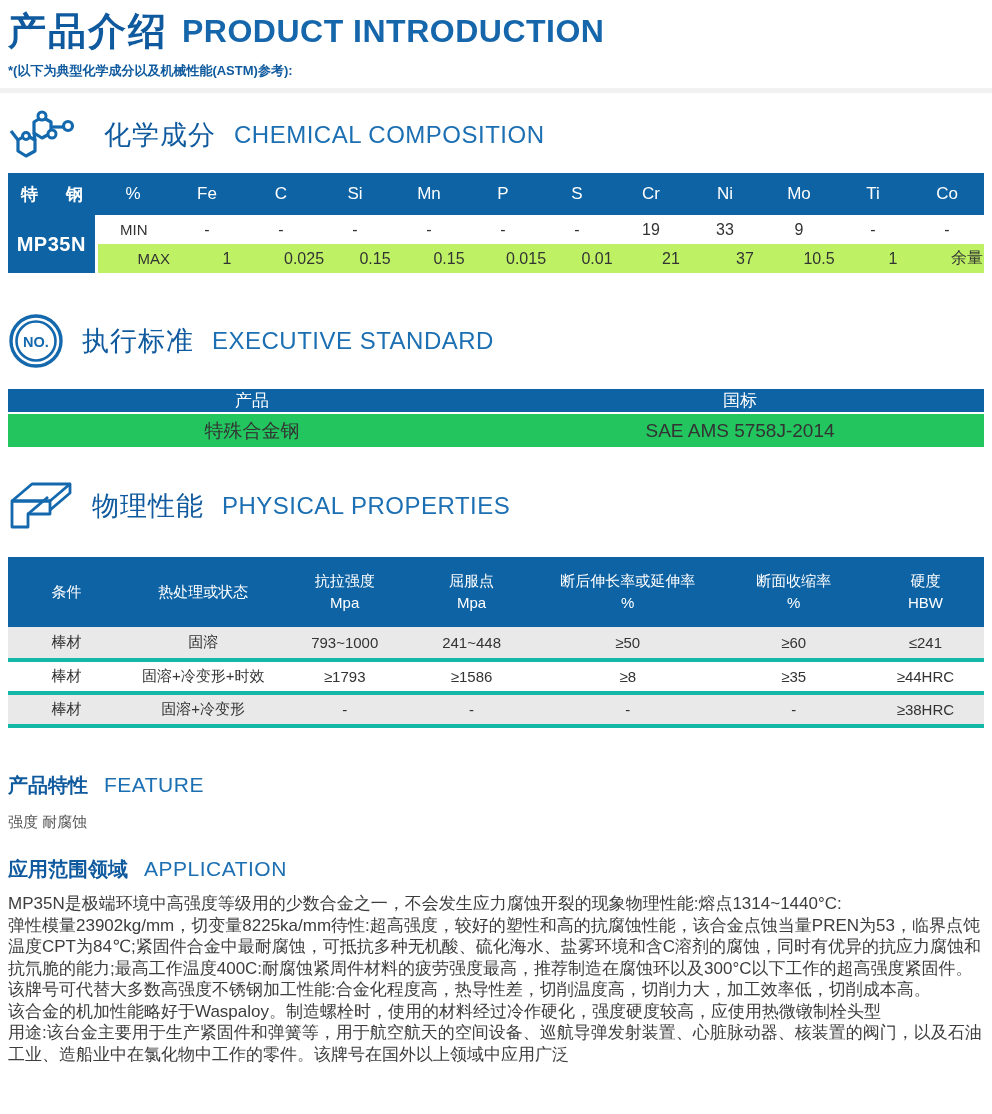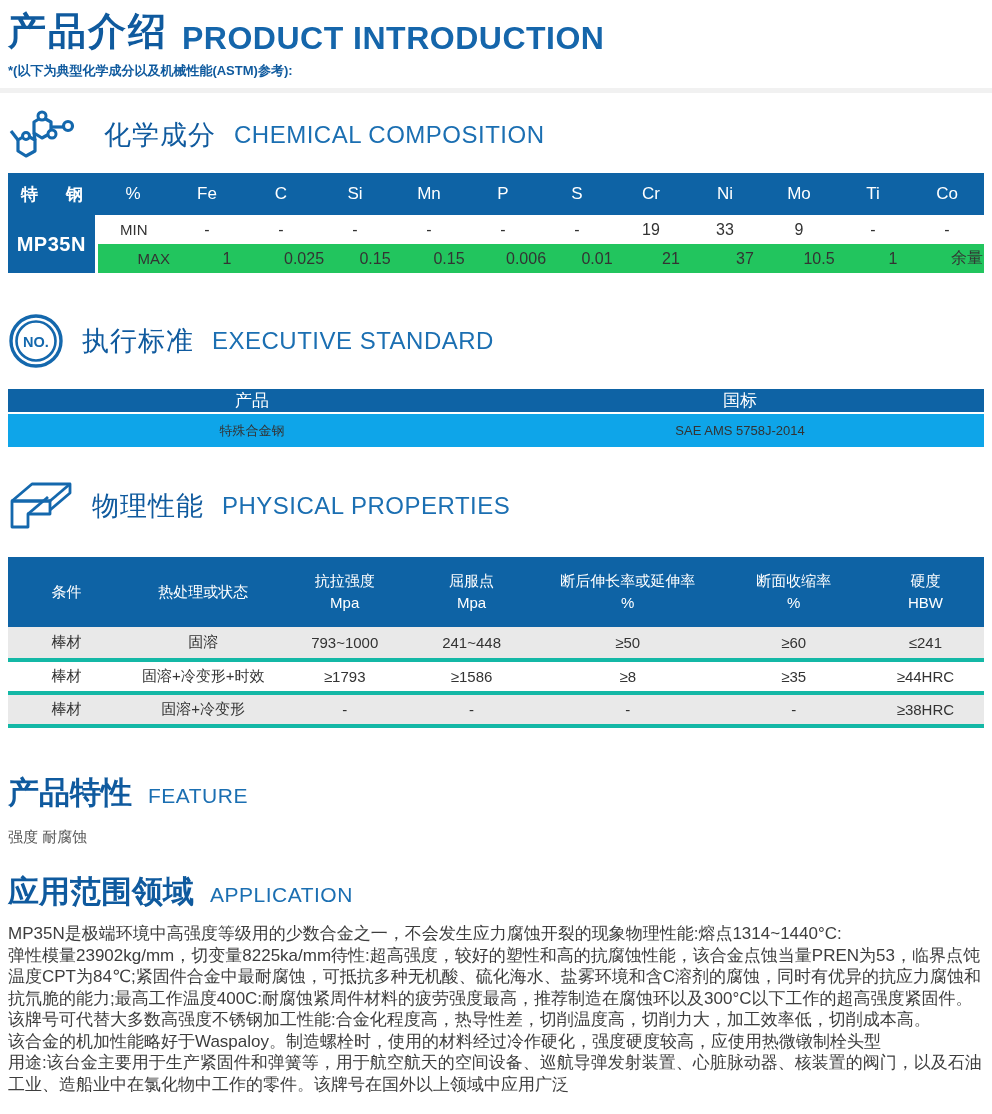--- a/index.html
+++ b/index.html
@@ -5,66 +5,66 @@
   * { margin: 0; padding: 0; box-sizing: border-box; }
   html, body { background: #ffffff; }
   body {
     width: 992px; height: 1114px; overflow: hidden;
     font-family: "Liberation Sans", "DejaVu Sans", sans-serif;
     color: #3d3d3d;
   }
   .container { padding: 0 8px; }
 
   
-  .page-title-row { display: flex; align-items: flex-end; gap: 14px; padding-top: 6px; }
+  .page-title-row { display: flex; align-items: center; gap: 14px; padding-top: 6px; }
   .page-title-zh { font-size: 38px; font-weight: 900; color: #0f5a9e; letter-spacing: 2px; }
   .page-title-en { font-size: 32px; font-weight: 600; color: #1566ab; letter-spacing: 0.5px; }
   .note-line { margin-top: 5px; font-size: 13px; font-weight: bold; color: #0f5a9e; }
   .divider-band { margin-top: 8px; width: 992px; height: 5px; background: #f1f1f1; }
 
   
   .section-head { display: flex; align-items: center; gap: 18px; }
   .section-head .zh { font-size: 27px; font-weight: 400; color: #0f5a9e; letter-spacing: 1px; }
   .section-head .en { font-size: 24px; font-weight: 500; color: #1b6fb2; letter-spacing: 0.5px; }
   .head-chem { margin-top: 14px; }
   .head-std  { margin-top: 40px; }
   .head-phys { margin-top: 32px; }
   .icon-box { flex: 0 0 auto; display: flex; align-items: center; justify-content: center; }
 
   .sub-head { display: flex; align-items: baseline; gap: 16px; }
-  .sub-head .zh { font-size: 31px; font-weight: 900; color: #0f5a9e; }
+  .sub-head .zh { font-size: 20px; font-weight: 900; color: #0f5a9e; }
   .sub-head .en { font-size: 21px; font-weight: 500; color: #1b6fb2; letter-spacing: 0.5px; }
 
   
   table { border-collapse: collapse; table-layout: fixed; width: 976px; }
   th, td { text-align: center; vertical-align: middle; }
 
   
   .chem-table { margin-top: 10px; }
   .chem-table th {
     background: #0e63a5; color: #ffffff; font-weight: 500;
     height: 42px; font-size: 17px;
   }
   .chem-table th.corner { width: 88px; }
   .corner-flex { display: flex; justify-content: space-between; padding: 0 13px; font-weight: 600; }
   .chem-table td { height: 29px; font-size: 16px; color: #333333; }
   .chem-table .grade-cell {
     background: #0e63a5; color: #ffffff; font-weight: 800; font-size: 20px;
     border-right: 3px solid #ffffff; letter-spacing: 0.5px;
   }
-  .chem-table tr.row-max td { background: #22c55e; padding-left: 40px; }
+  .chem-table tr.row-max td { background: #bef264; padding-left: 40px; }
   .chem-table td.rowlabel { font-size: 15px; }
 
   
   .std-table { margin-top: 20px; }
   .std-table th {
     background: #0e63a5; color: #ffffff; font-weight: 500;
     height: 16px; font-size: 17px; border-bottom: 2px solid #ffffff;
   }
-  .std-table td { background: #0ea5e9; height: 34px; font-size: 13px; color: #333333; }
+  .std-table td { background: #22c55e; height: 34px; font-size: 19px; color: #333333; }
 
   
   .phys-table { margin-top: 24px; }
   .phys-table th {
     background: #0e63a5; color: #ffffff; font-weight: 500;
     height: 70px; font-size: 15px; line-height: 1.5;
   }
   .phys-table td { height: 33px; font-size: 15px; color: #333333; border-bottom: 4px solid #14b8a6; }
   .phys-table tr.stripe td { background: #e9e9e9; }
   .c0 { width: 12%; } .c1 { width: 16%; } .c2 { width: 13%; } .c3 { width: 13%; }
@@ -153,21 +153,21 @@
         <td>9</td>
         <td>-</td>
         <td>-</td>
       </tr>
       <tr class="row-max">
         <td class="rowlabel">MAX</td>
         <td>1</td>
         <td>0.025</td>
         <td>0.15</td>
         <td>0.15</td>
-        <td>0.006</td>
+        <td>0.015</td>
         <td>0.01</td>
         <td>21</td>
         <td>37</td>
         <td>10.5</td>
         <td>1</td>
         <td>余量</td>
       </tr>
     </tbody>
   </table>
 

